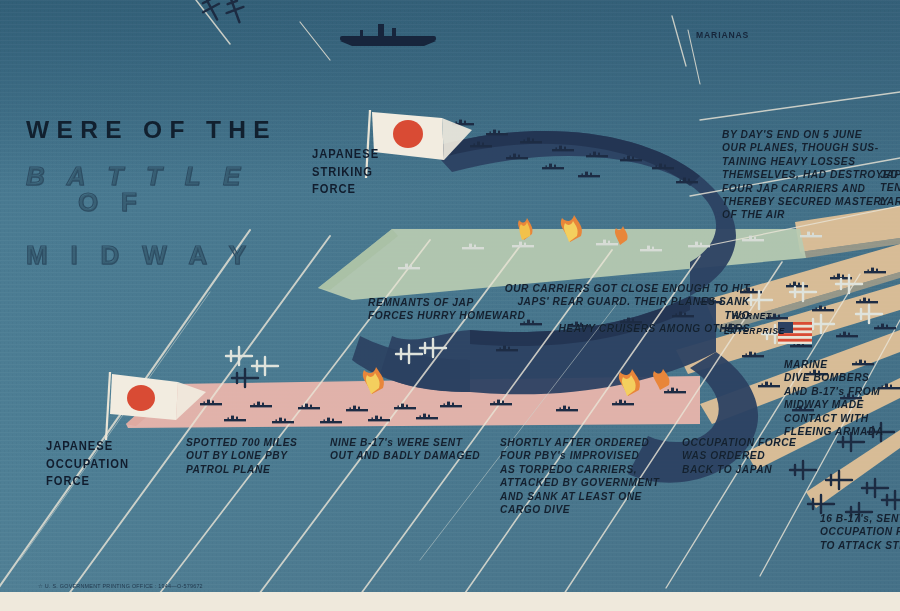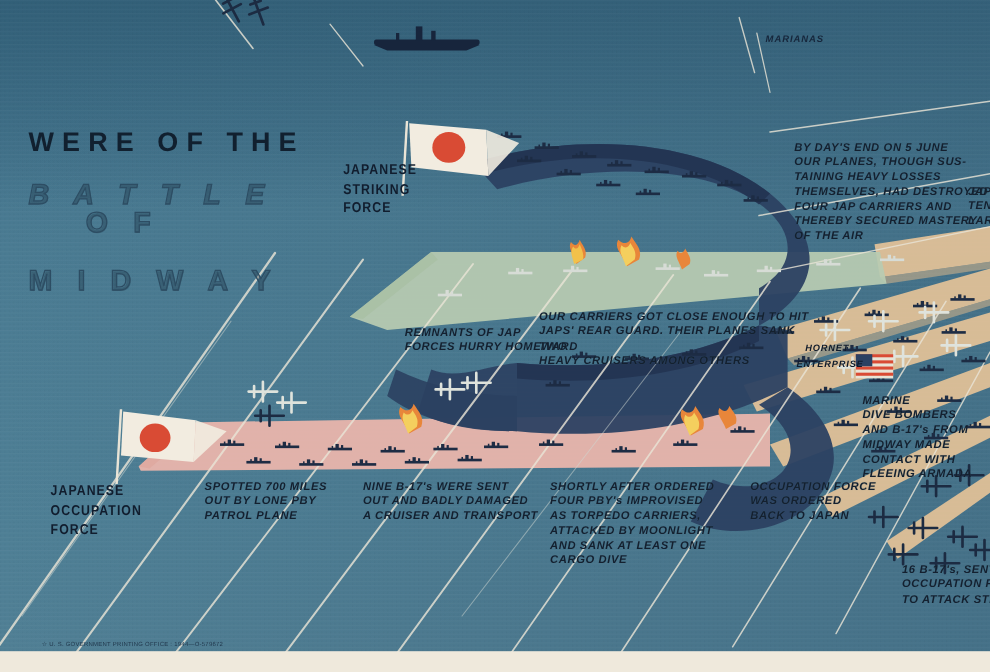--- a/index.html
+++ b/index.html
@@ -27,21 +27,21 @@
     font-weight:bold;font-size:13px;line-height:17.5px;
     letter-spacing:.085em;color:#111d2e;
     font-stretch:condensed;
     transform:scaleX(.86);transform-origin:left top;
   }
   .shiplabel{
     font-weight:bold;font-style:italic;font-size:8.4px;
     letter-spacing:.09em;color:#101b2b;
   }
   .isl{
-    font-weight:bold;font-size:8.6px;letter-spacing:.1em;color:#16263b;font-style:italic;
+    font-weight:bold;font-size:8.6px;letter-spacing:.1em;color:#16263b;
   }
 
   
   #title-block{position:absolute;left:26px;top:118px;width:270px;}
   .t-main{
     font-size:24.5px;font-weight:bold;letter-spacing:.30em;
     color:#11202f;line-height:1;white-space:nowrap;
   }
   .t-out{
     font-size:26px;font-weight:bold;letter-spacing:.30em;line-height:1;
@@ -438,48 +438,47 @@
     <div>THEREBY SECURED MASTERY</div>
     <div>OF THE AIR</div>
   </div>
 
   <div class="txt anno" style="left:880px;top:168px;width:40px;">
     <div>JAP</div>
     <div>TEN</div>
     <div>LAR</div>
   </div>
 
-  <div class="txt anno" style="left:490px;top:282px;width:260px;text-align:left;">
+  <div class="txt anno" style="left:490px;top:282px;width:260px;text-align:right;">
     <div>OUR CARRIERS GOT CLOSE ENOUGH TO HIT</div>
     <div>JAPS' REAR GUARD. THEIR PLANES SANK TWO</div>
     <div>HEAVY CRUISERS AMONG OTHERS</div>
   </div>
 
   <div class="txt anno" style="left:368px;top:296px;width:190px;font-style:italic;">
     <div>REMNANTS OF JAP</div>
     <div>FORCES HURRY HOMEWARD</div>
   </div>
 
   <div class="txt anno" style="left:186px;top:436px;width:170px;">
     <div>SPOTTED 700 MILES</div>
     <div>OUT BY LONE PBY</div>
     <div>PATROL PLANE</div>
   </div>
 
   <div class="txt anno" style="left:330px;top:436px;width:190px;">
     <div>NINE B-17's WERE SENT</div>
     <div>OUT AND BADLY DAMAGED</div>
-    <div>A CRUISER AND TRANSPORT</div>
   </div>
 
   <div class="txt anno" style="left:500px;top:436px;width:180px;">
     <div>SHORTLY AFTER ORDERED</div>
     <div>FOUR PBY's IMPROVISED</div>
     <div>AS TORPEDO CARRIERS,</div>
-    <div>ATTACKED BY MOONLIGHT</div>
+    <div>ATTACKED BY GOVERNMENT</div>
     <div>AND SANK AT LEAST ONE</div>
     <div>CARGO DIVE</div>
   </div>
 
   <div class="txt anno" style="left:682px;top:436px;width:150px;">
     <div>OCCUPATION FORCE</div>
     <div>WAS ORDERED</div>
     <div>BACK TO JAPAN</div>
   </div>
 

